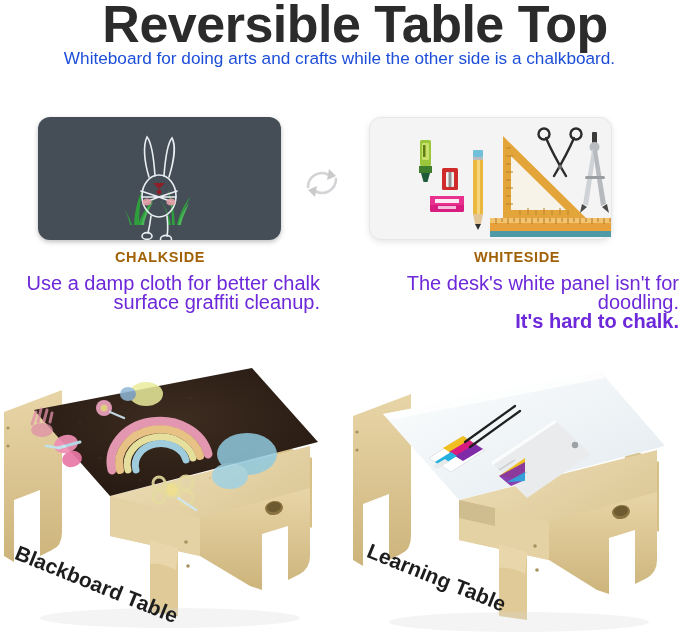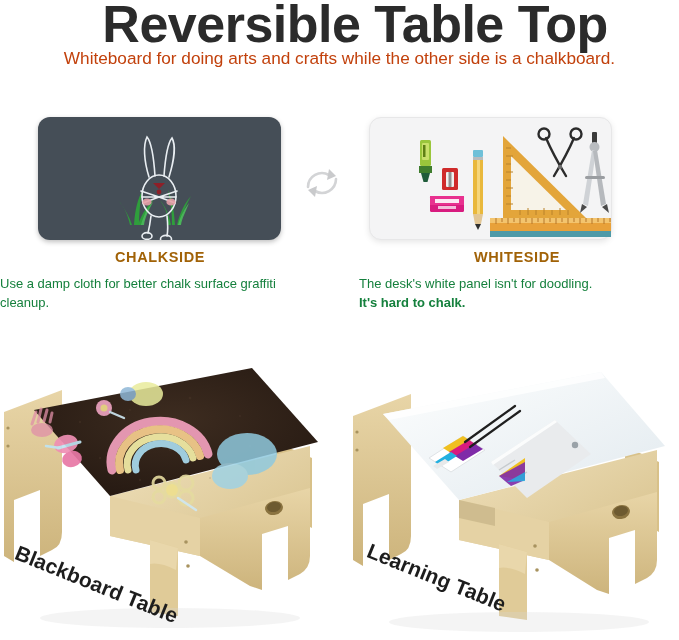--- a/index.html
+++ b/index.html
@@ -14,21 +14,21 @@
   
   .title {
     position: absolute; top: 2px; left: 0; width: 679px;
     text-align: center;
     font-size: 52px; font-weight: bold; letter-spacing: -0.5px;
     color: #2b2b2b; line-height: 44px; padding-left: 31px;
   }
   .subtitle {
     position: absolute; top: 47px; left: 0; width: 679px;
     text-align: center;
-    font-size: 17.2px; color: #c2410c; line-height: 22px;
+    font-size: 17.2px; color: #1d4ed8; line-height: 22px;
   }
 
   
   .panel {
     position: absolute; top: 117px; height: 123px; border-radius: 12px;
   }
   .panel-chalk { left: 38px; width: 243px; background: #454e57;
     box-shadow: 0 2px 5px rgba(0,0,0,.25); }
   .panel-white { left: 369px; width: 243px; background: #f4f4f5;
     border: 1px solid #e7e7e8;
@@ -36,22 +36,22 @@
 
   .swap-icon { position: absolute; left: 298px; top: 163px; width: 48px; height: 40px; }
 
   .cap-title {
     position: absolute; top: 249px; width: 300px; text-align: center;
     font-size: 14.5px; font-weight: bold; color: #a16207; letter-spacing: .6px;
   }
   .cap-title.left  { left: 10px; }
   .cap-title.right { left: 367px; }
   .cap-body {
-    position: absolute; top: 274px; width: 320px; text-align: left;
-    font-size: 13px; color: #15803d; line-height: 19px;
+    position: absolute; top: 274px; width: 320px; text-align: right;
+    font-size: 20px; color: #6d28d9; line-height: 19px;
   }
   .cap-body.left  { left: 0px; }
   .cap-body.right { left: 359px; }
   .cap-body b { font-weight: bold; }
 
   
   .photo { position: absolute; top: 350px; width: 340px; height: 290px; }
   .photo.left  { left: 0; }
   .photo.right { left: 339px; }
   .photo svg { display: block; }

